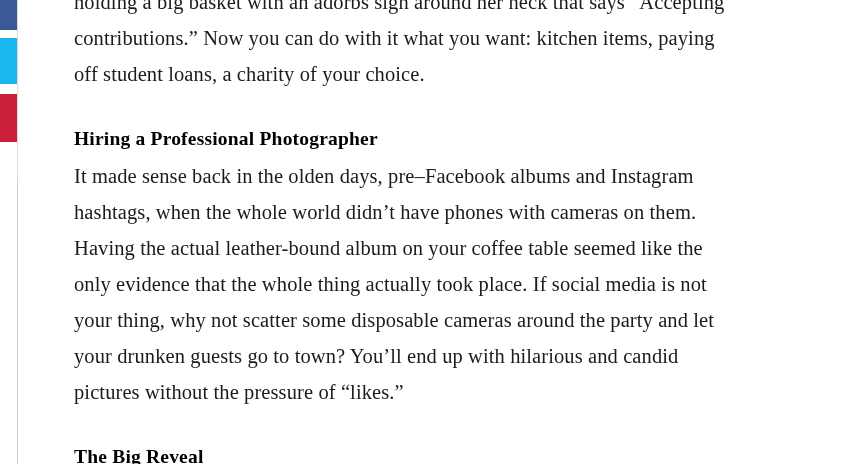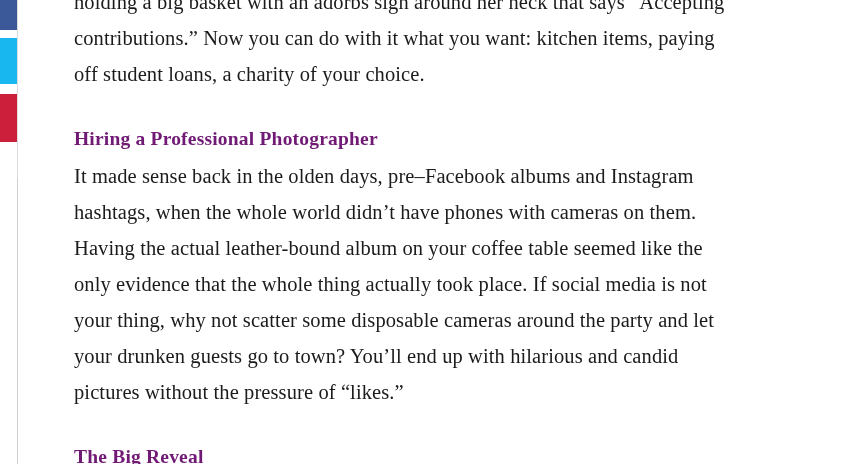--- a/index.html
+++ b/index.html
@@ -77,21 +77,21 @@
     color: #1b1b1b;
     font-family: "Liberation Serif", serif;
     letter-spacing: 0.1px;
   }
 
   #article h3 {
     margin: 30px 0 0 0;
     font-size: 19.5px;
     line-height: 34px;
     font-weight: bold;
-    color: #701a75;
+    color: #000000;
     font-family: "Liberation Serif", serif;
     letter-spacing: 0.2px;
   }
   .heading-gap {
     height: 2px;
   }
 </style>
 </head>
 <body>
 

